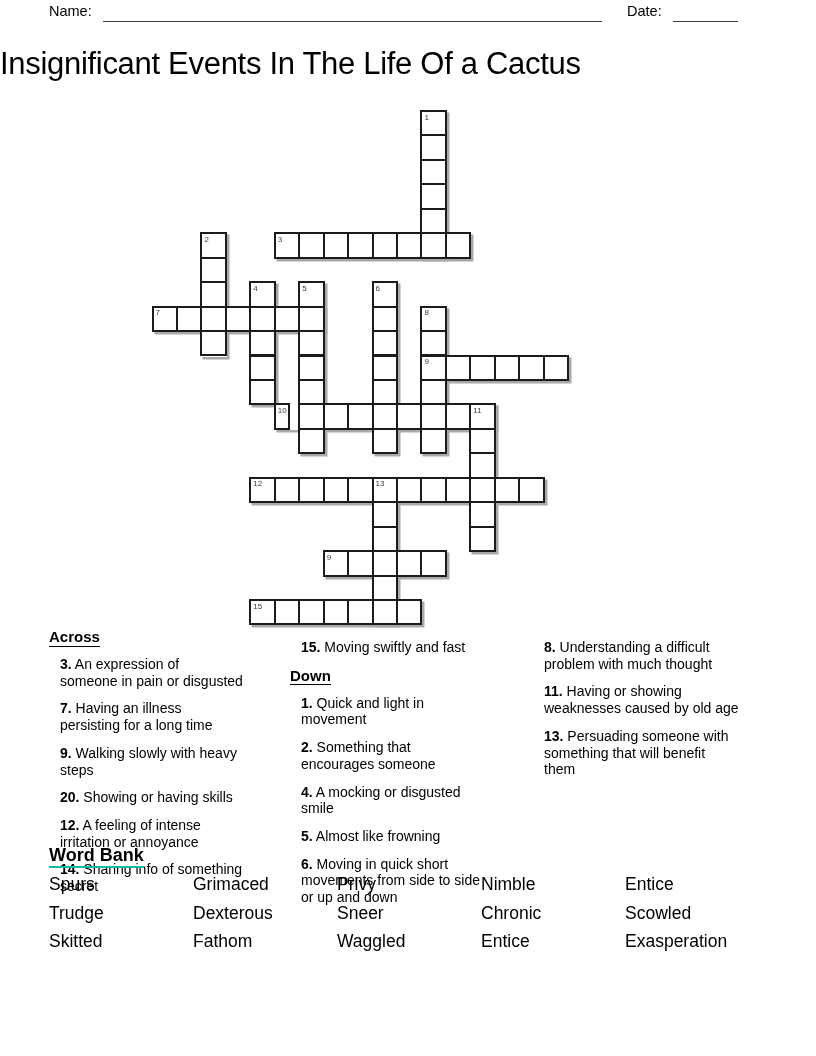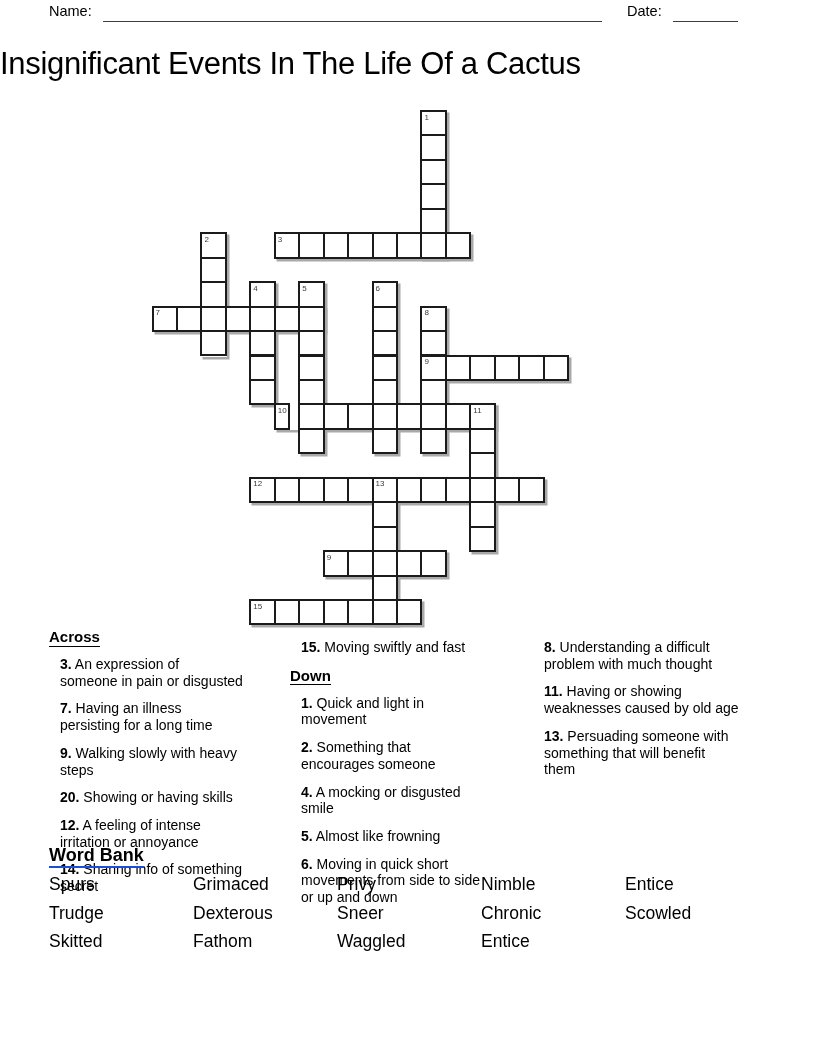--- a/index.html
+++ b/index.html
@@ -39,21 +39,21 @@
   .clue b{font-weight:bold;}
   .ctext{white-space:pre-line;}
   .clue-heading{font-size:15px;font-weight:bold;line-height:17px;margin:0;}
   .clue-heading.gap{margin-top:4px;}
   .clue-heading.hd-a{margin-bottom:5px;}
   .clue-heading.hd-d{margin-bottom:2px;}
   .clue-heading>span{border-bottom:1.8px solid #000;padding-bottom:0.5px;}
 
   
   .wb-heading{left:49px;top:845px;font-size:18px;font-weight:bold;line-height:21px;}
-  .wb-heading>span{border-bottom:2px solid #1d4ed8;padding-bottom:1px;}
+  .wb-heading>span{border-bottom:2px solid #14b8a6;padding-bottom:1px;}
   #wb-words{
     left:49px;top:872px;display:grid;grid-template-columns:repeat(5,144px);
     grid-auto-rows:28.6px;font-size:17.5px;line-height:24px;width:740px;
   }
 </style>
 </head>
 <body>
 
 <span class="abs hdr-label" style="left:49px;top:3px;">Name:</span>
 <div class="abs fill-line" style="left:103px;top:21px;width:499px;"></div>
@@ -248,13 +248,14 @@
     <span>Entice</span>
     <span>Trudge</span>
     <span>Dexterous</span>
     <span>Sneer</span>
     <span>Chronic</span>
     <span>Scowled</span>
     <span>Skitted</span>
     <span>Fathom</span>
     <span>Waggled</span>
     <span>Entice</span>
+    <span>Exasperation</span>
   </div>
 
 </body></html>

